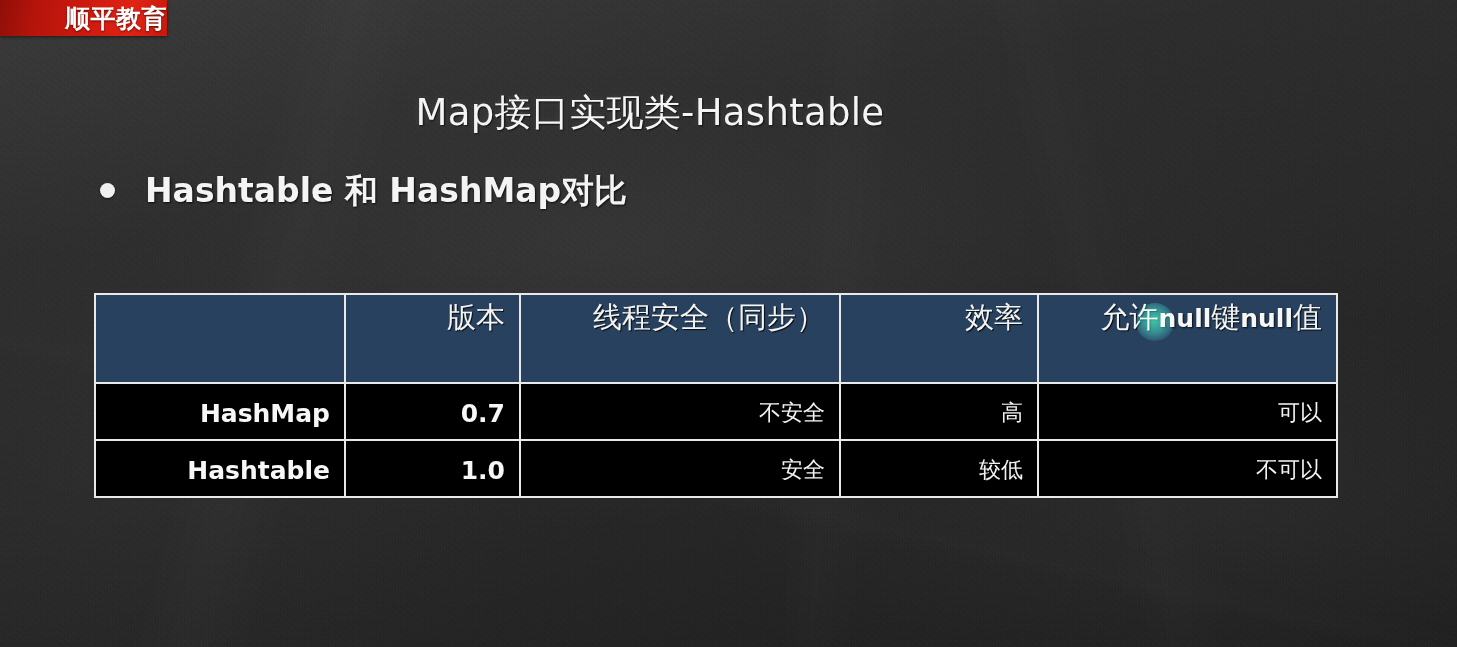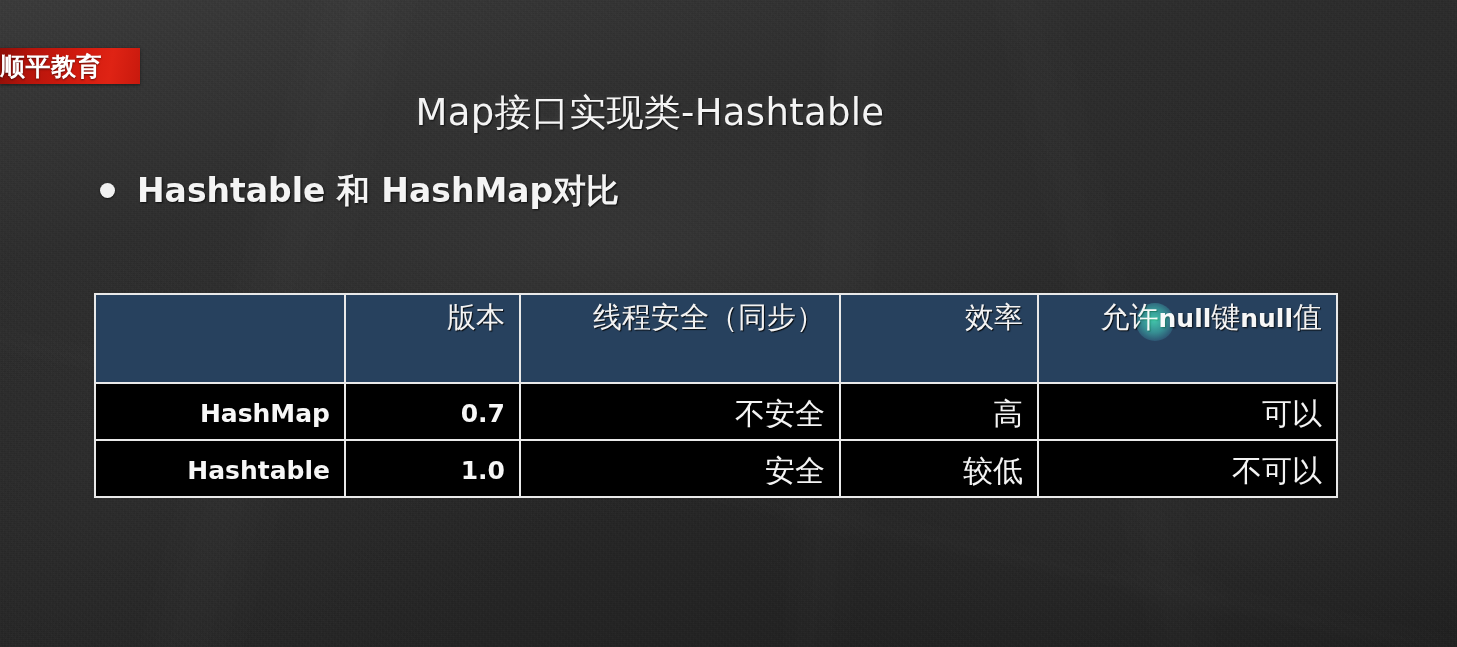--- a/index.html
+++ b/index.html
@@ -51,28 +51,27 @@
       linear-gradient(94deg,  rgba(255,255,255,0.0) 54%, rgba(255,255,255,0.028) 57%, rgba(255,255,255,0.0) 61%),
       linear-gradient(76deg,  rgba(255,255,255,0.0) 70%, rgba(255,255,255,0.022) 73%, rgba(255,255,255,0.0) 77%),
       linear-gradient(12deg,  rgba(255,255,255,0.0) 30%, rgba(255,255,255,0.018) 32%, rgba(255,255,255,0.0) 35%);
   }
 
   
   #brand-banner {
     position: absolute;
     left: 0;
     top: 0;
-    width: 140px;
+    width: 167px;
     height: 36px;
     background: linear-gradient(100deg, #8f0f08 0%, #b5140b 22%, #cf1a0e 52%, #df2314 78%, #c8190d 100%);
     display: flex;
     align-items: center;
-    justify-content: flex-start;
+    justify-content: flex-end;
     box-shadow: 0 1px 3px rgba(0,0,0,0.5);
-    margin-top: 48px;
   }
   #brand-banner .brand-text {
     font-family: "DejaVu Sans", "Liberation Sans", sans-serif;
     font-weight: bold;
     font-size: 25px;
     line-height: 1;
     color: #ffffff;
     letter-spacing: 0.5px;
     text-shadow: 0 1px 2px rgba(0,0,0,0.55);
     white-space: nowrap;
@@ -95,21 +94,21 @@
     white-space: nowrap;
   }
 
   
   #bullet-row {
     position: absolute;
     left: 100px;
     top: 172px;
     display: flex;
     align-items: center;
-    gap: 22px;
+    gap: 30px;
   }
   #bullet-row .bullet-dot {
     width: 15px;
     height: 15px;
     border-radius: 50%;
     background: #f0f0f0;
     box-shadow: 0 1px 2px rgba(0,0,0,0.7);
     flex: 0 0 auto;
   }
   #bullet-row .bullet-text {
@@ -154,21 +153,21 @@
     height: 51px;
     background: #000000;
     vertical-align: middle;
     padding-top: 4px;
   }
 
   
   .cn {
     font-family: "DejaVu Serif", "Liberation Serif", serif;
     font-weight: normal;
-    font-size: 30px;
+    font-size: 22px;
     line-height: 1.1;
     color: #f3f3f3;
     text-shadow: 1px 1px 1px rgba(0,0,0,0.85);
   }
   
   .lat {
     font-family: "DejaVu Sans", "Liberation Sans", sans-serif;
     font-weight: bold;
     font-size: 25px;
     line-height: 1.1;

